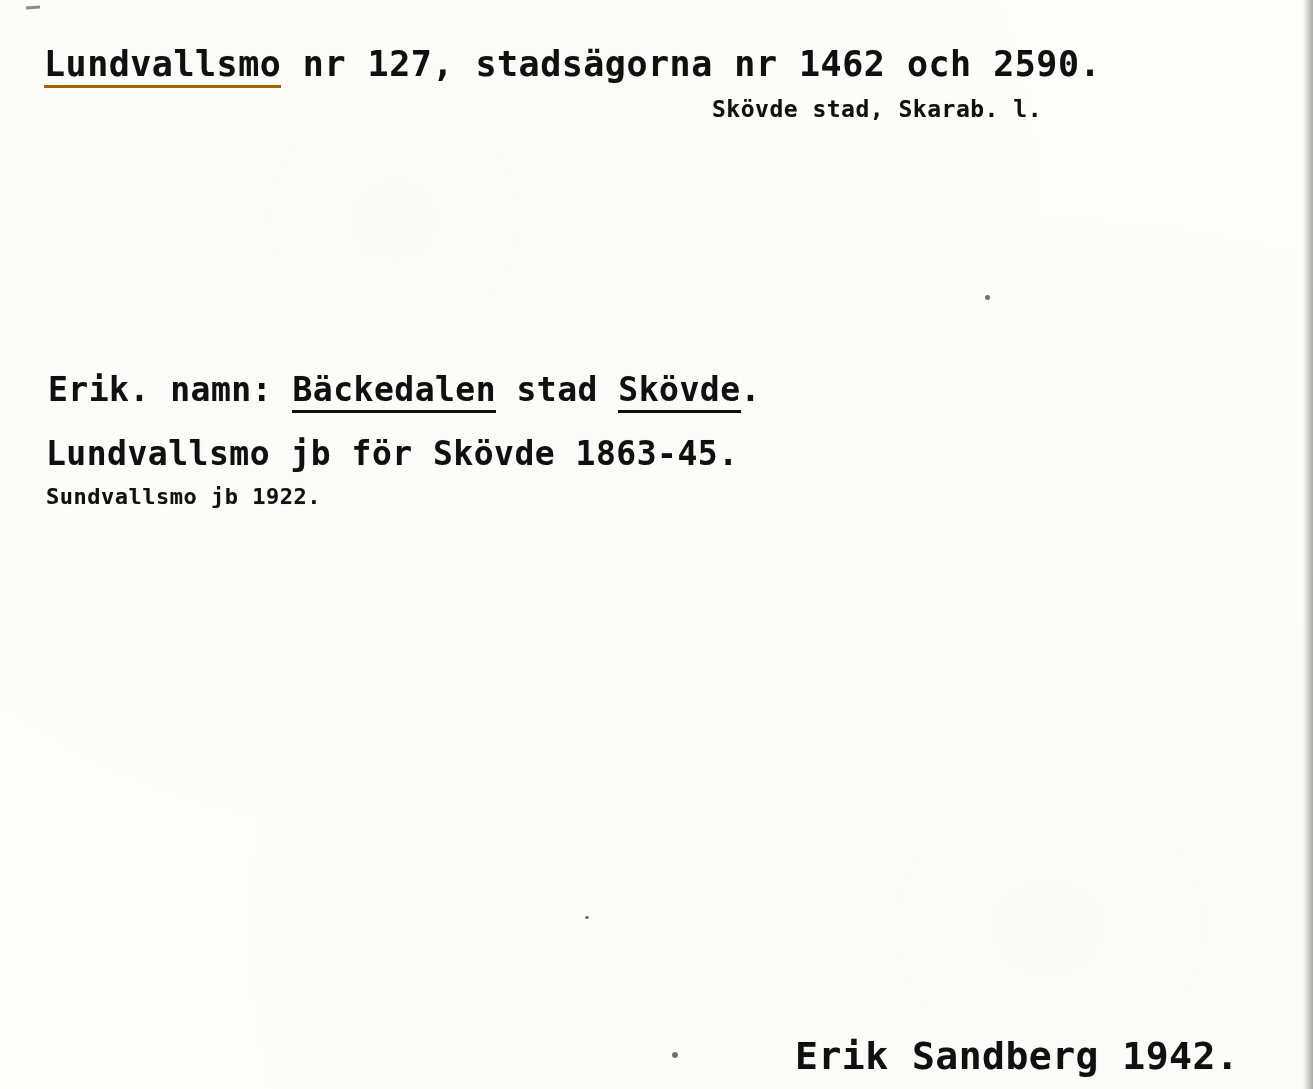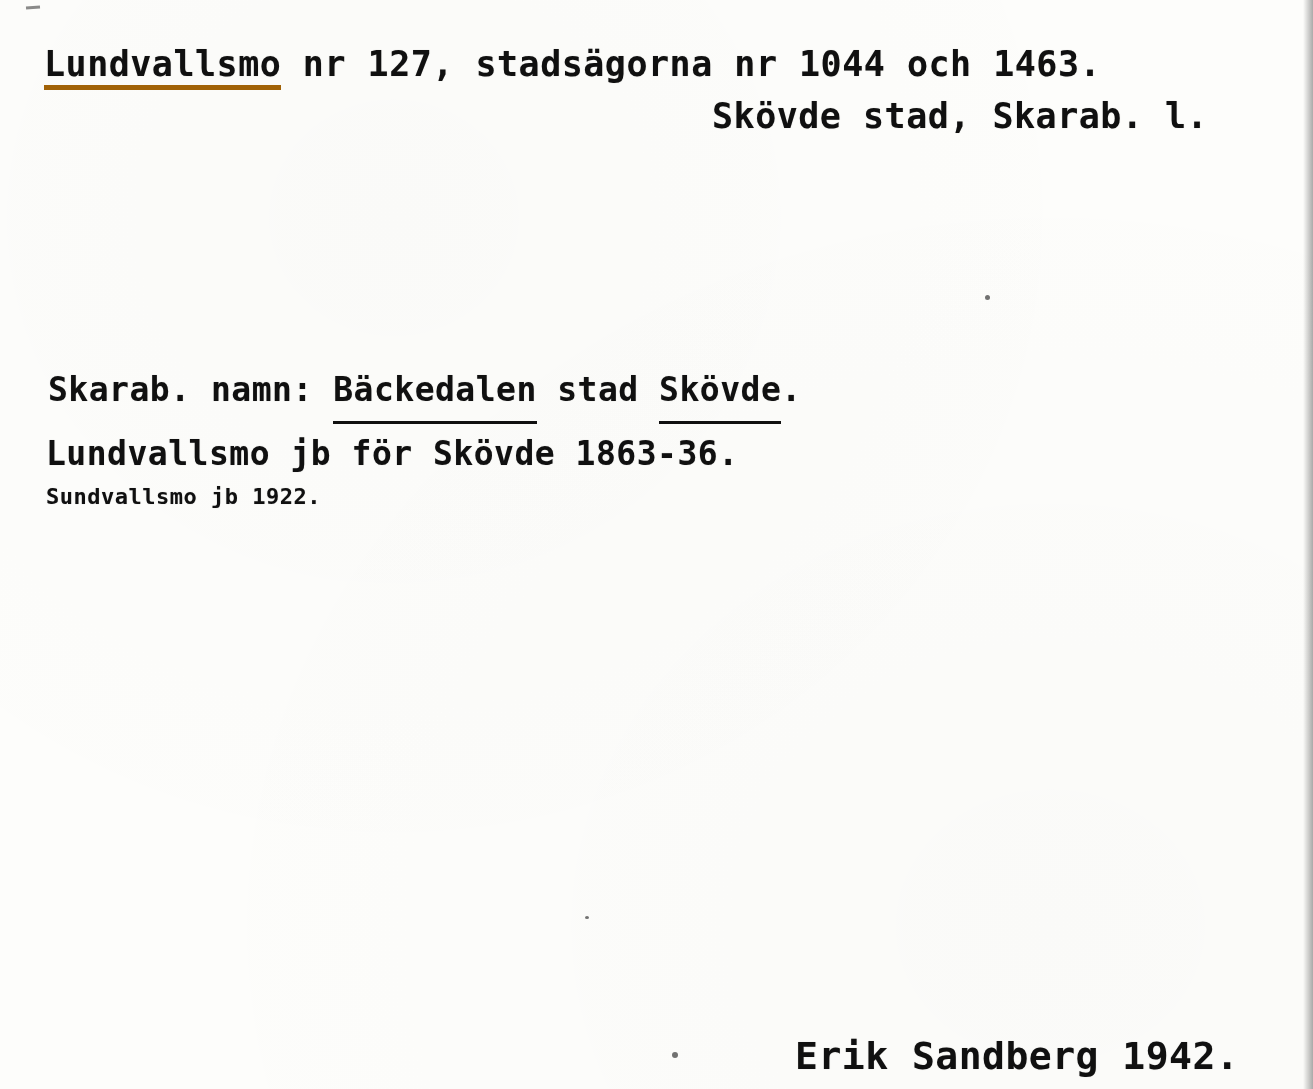--- a/index.html
+++ b/index.html
@@ -60,39 +60,39 @@
     text-shadow: 0 0 1px rgba(0,0,0,0.25);
   }
 
   .t-title {
     left: 44px;
     top: 44px;
     font-size: 35px;
   }
   .u-title {
     display: inline-block;
-    border-bottom: 5px solid #a16207;
+    border-bottom: 3px solid #a16207;
     padding-bottom: 1px;
     text-align: center;
   }
   .t-place {
     left: 712px;
     top: 96px;
-    font-size: 35px;
+    font-size: 23px;
   }
 
   .t-brukl {
     left: 48px;
     top: 370px;
     font-size: 33px;
   }
   .u-word {
     display: inline-block;
     border-bottom: 3px solid #101010;
-    padding-bottom: 12px;
+    padding-bottom: 1px;
   }
 
   .t-line2 {
     left: 46px;
     top: 434px;
     font-size: 33px;
   }
   .t-line3 {
     left: 46px;
     top: 484px;
@@ -110,24 +110,24 @@
 
 <div id="card">
 
   <div class="edge-right"></div>
   <div class="edge-top-tick"></div>
 
   <div class="speck" style="left:985px; top:295px; width:5px; height:5px;"></div>
   <div class="speck" style="left:672px; top:1052px; width:6px; height:6px;"></div>
   <div class="speck" style="left:585px; top:916px; width:4px; height:3px;"></div>
 
-  <div class="typed t-title"><span class="u-title">Lundvallsmo</span><span> nr 127, stadsägorna nr 1044 och 1463.</span></div>
+  <div class="typed t-title"><span class="u-title">Lundvallsmo</span><span> nr 127, stadsägorna nr 1462 och 2590.</span></div>
 
   <div class="typed t-place">Skövde stad, Skarab. l.</div>
 
-  <div class="typed t-brukl"><span>Skarab. namn: </span><span class="u-word">Bäckedalen</span><span> stad </span><span class="u-word">Skövde</span><span>.</span></div>
+  <div class="typed t-brukl"><span>Erik. namn: </span><span class="u-word">Bäckedalen</span><span> stad </span><span class="u-word">Skövde</span><span>.</span></div>
 
-  <div class="typed t-line2">Lundvallsmo jb för Skövde 1863-36.</div>
+  <div class="typed t-line2">Lundvallsmo jb för Skövde 1863-45.</div>
   <div class="typed t-line3">Sundvallsmo jb 1922.</div>
 
   <div class="typed t-sign">Erik Sandberg 1942.</div>
 
 </div>
 
 </body></html>

